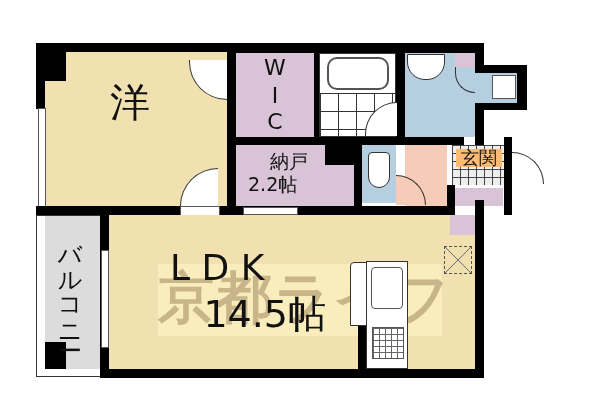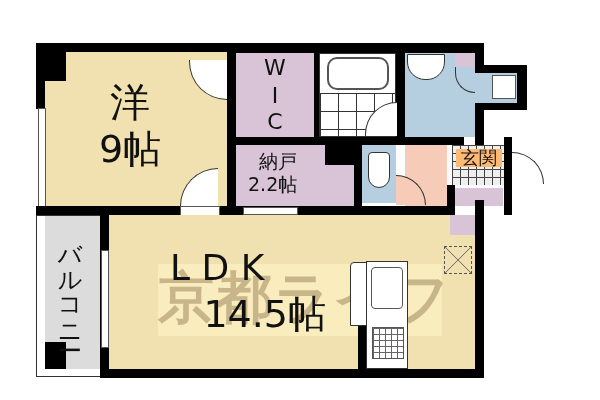--- a/index.html
+++ b/index.html
@@ -20,34 +20,33 @@
   <div class="abs wall" style="left:36px;top:43px;width:148px;height:10px;"></div>
   <div class="abs wall" style="left:184px;top:43px;width:300px;height:10px;"></div>
   <div class="abs wall" style="left:36px;top:43px;width:10px;height:66px;"></div>
 
   <div class="abs" style="left:45px;top:52px;width:183px;height:155px;background:#f1e0b0;"></div>
   <div class="abs wall" style="left:36px;top:43px;width:30px;height:38px;"></div>
   <div class="window" style="left:38px;top:108px;width:8px;height:100px;"></div>
   <div class="door-arc" style="left:189px;top:60px;width:38px;height:40px;border-radius:0 0 0 40px;border-top:none;border-right:none;"></div>
   <div class="door-arc" style="left:180px;top:168px;width:38px;height:38px;border-radius:38px 0 0 0;border-bottom:none;border-right:none;"></div>
   <div class="label" style="left:100px;top:82px;width:60px;font-size:40px;">洋</div>
-  <div class="label" style="left:80px;top:130px;width:100px;font-size:38px;">9帖</div>
 
   <div class="abs wall" style="left:227px;top:43px;width:9px;height:165px;"></div>
 
   <div class="abs" style="left:236px;top:53px;width:78px;height:84px;background:#d8c4d6;"></div>
   <div class="label" style="left:255px;top:57px;width:40px;font-size:22px;">W</div>
   <div class="label" style="left:255px;top:85px;width:40px;font-size:22px;">I</div>
   <div class="label" style="left:255px;top:111px;width:40px;font-size:22px;">C</div>
   <div class="abs wall" style="left:314px;top:43px;width:6px;height:100px;"></div>
   <div class="abs wall" style="left:236px;top:137px;width:84px;height:8px;"></div>
 
   <div class="abs" style="left:236px;top:145px;width:118px;height:62px;background:#d8c4d6;"></div>
   <div class="abs wall" style="left:325px;top:145px;width:36px;height:20px;"></div>
-  <div class="label" style="left:248px;top:152px;width:60px;font-size:19px;text-align:center;">納戸</div>
+  <div class="label" style="left:248px;top:152px;width:60px;font-size:19px;text-align:right;">納戸</div>
   <div class="label" style="left:248px;top:175px;width:80px;font-size:19px;text-align:left;">2.2帖</div>
   <div class="abs wall" style="left:354px;top:143px;width:8px;height:65px;"></div>
 
   <div class="abs wall" style="left:314px;top:43px;width:94px;height:102px;"></div>
   <div class="abs" style="left:319px;top:53px;width:77px;height:84px;background:#fff;border:1px solid #333;"></div>
   <div class="abs" style="left:327px;top:57px;width:62px;height:33px;border:2px solid #555;border-radius:10px;background:#fff;"></div>
   <div class="abs tile" style="left:320px;top:93px;width:75px;height:43px;background-color:#fff;"></div>
   <div class="door-arc" style="left:365px;top:102px;width:32px;height:34px;border-radius:32px 0 0 0;border-bottom:none;border-right:none;"></div>
 
   <div class="abs" style="left:405px;top:53px;width:70px;height:84px;background:#b5cfe0;"></div>

